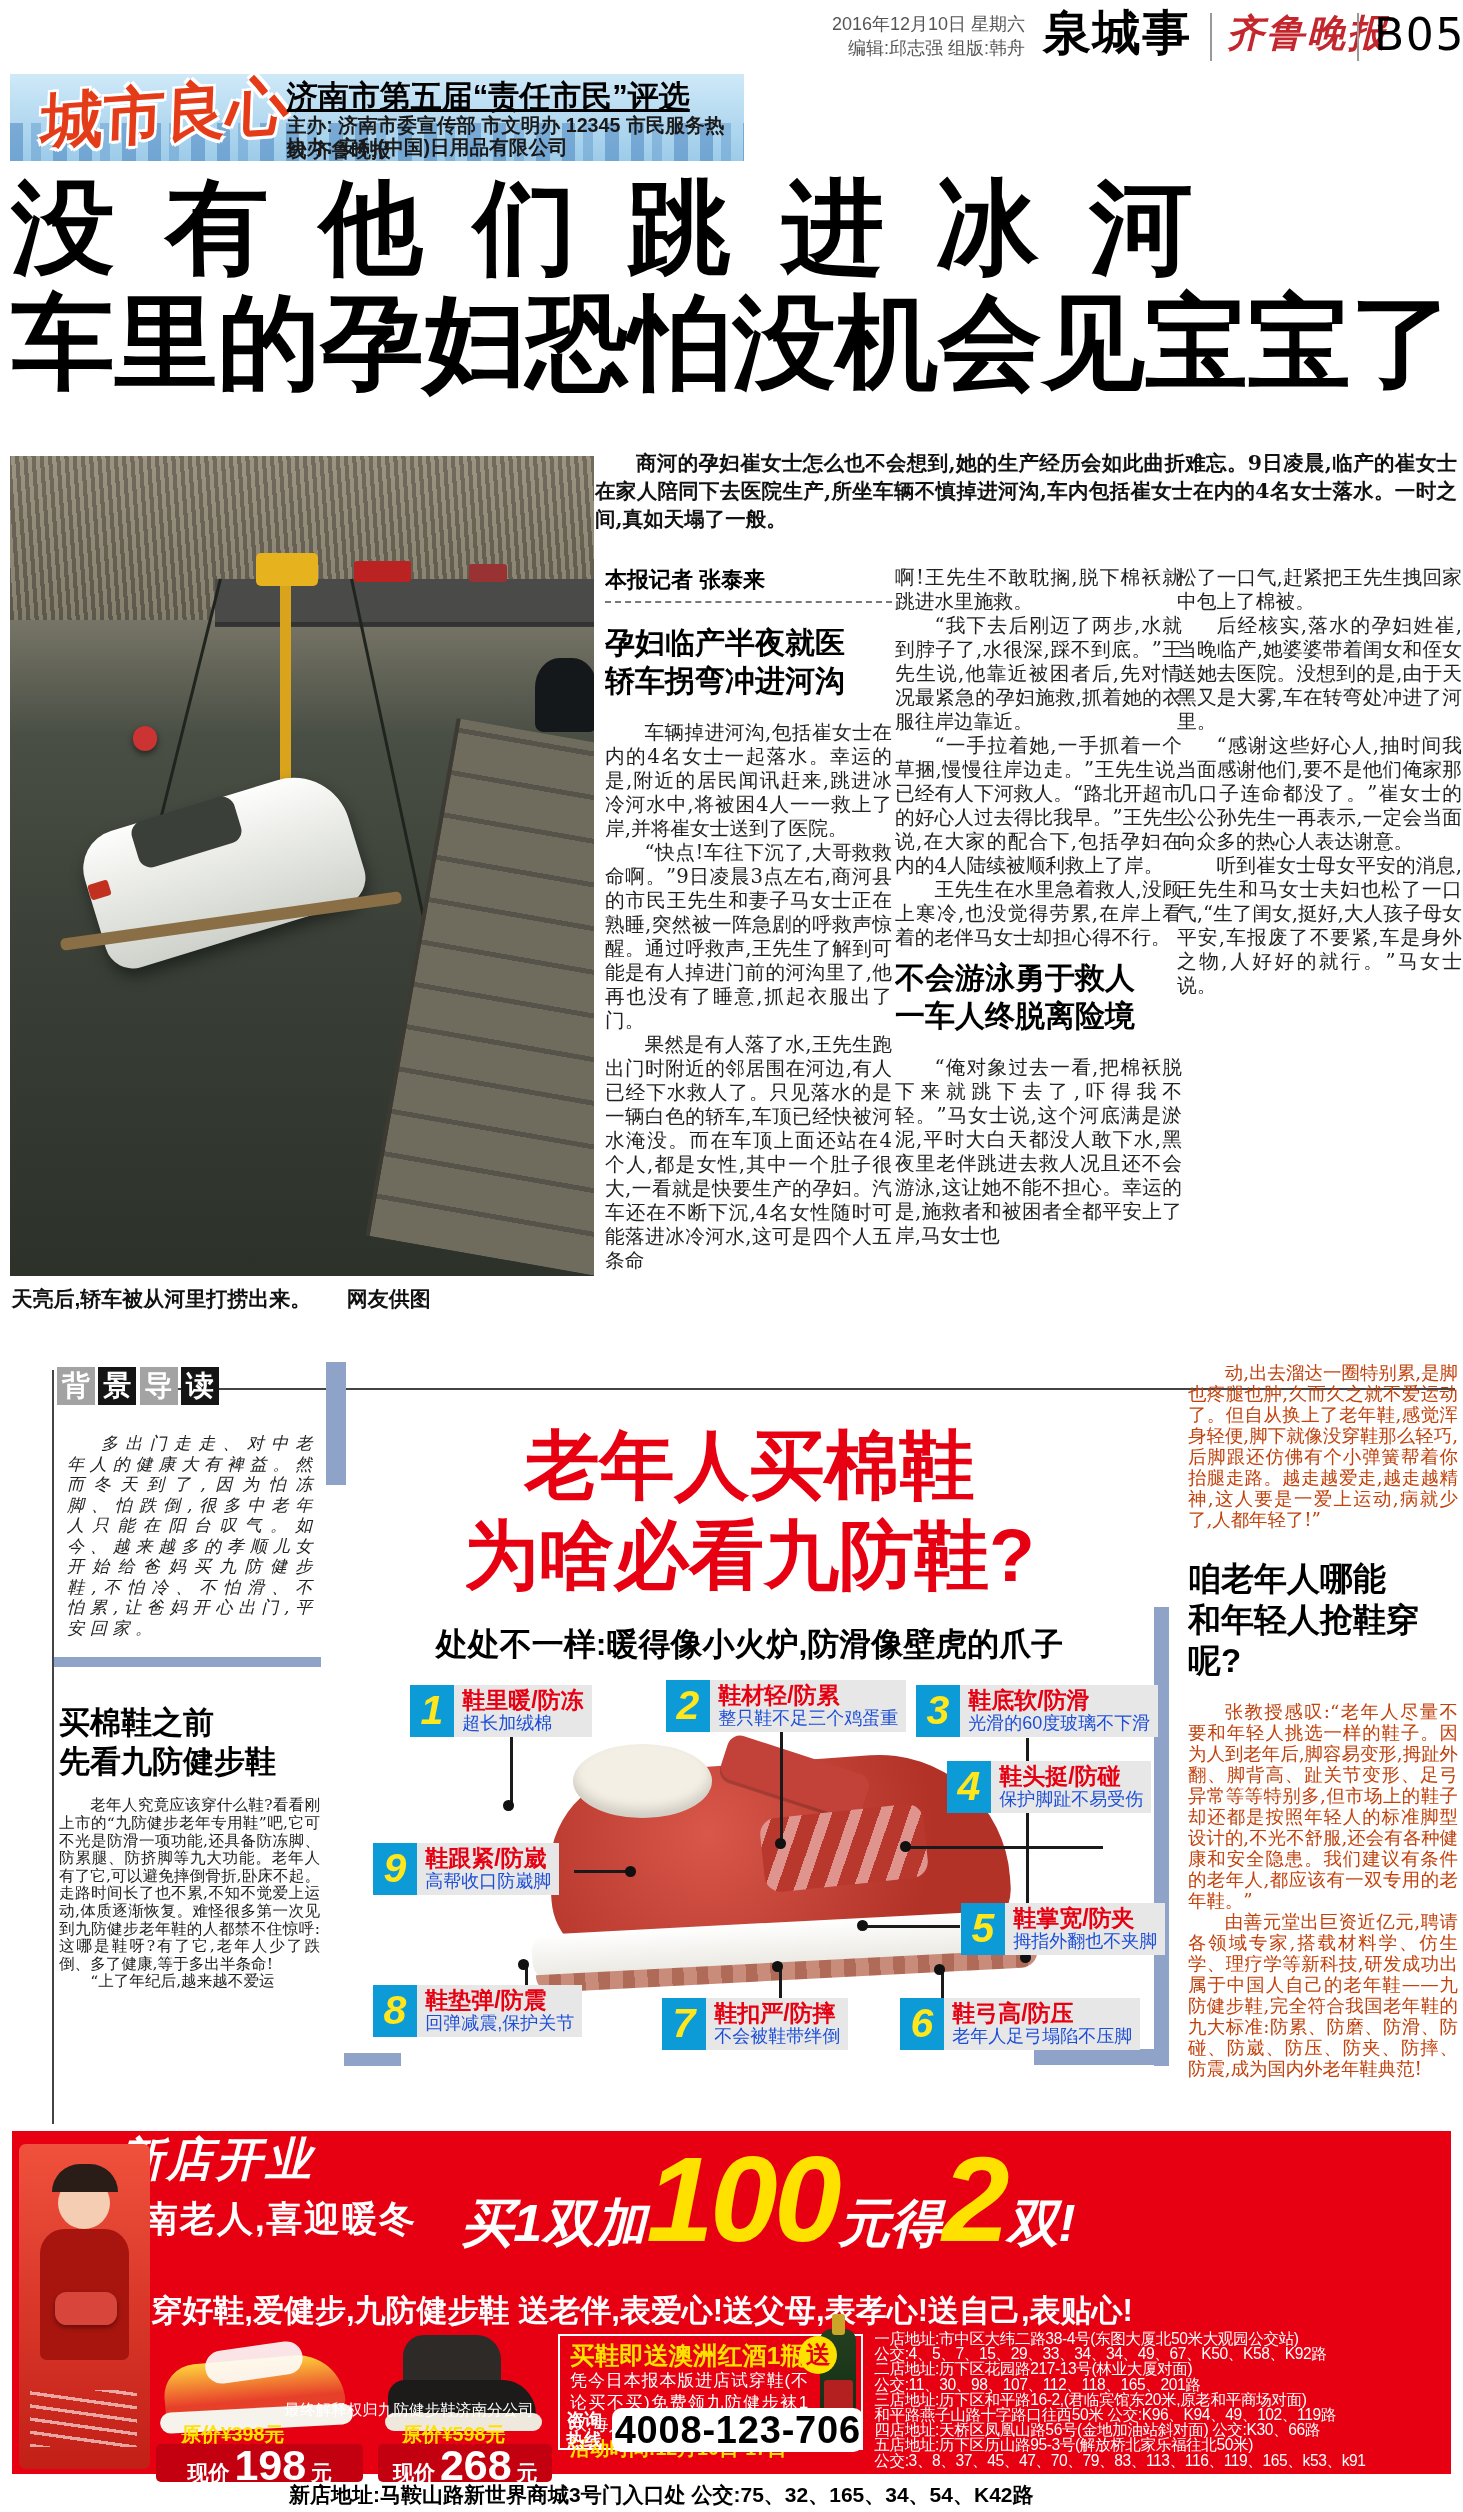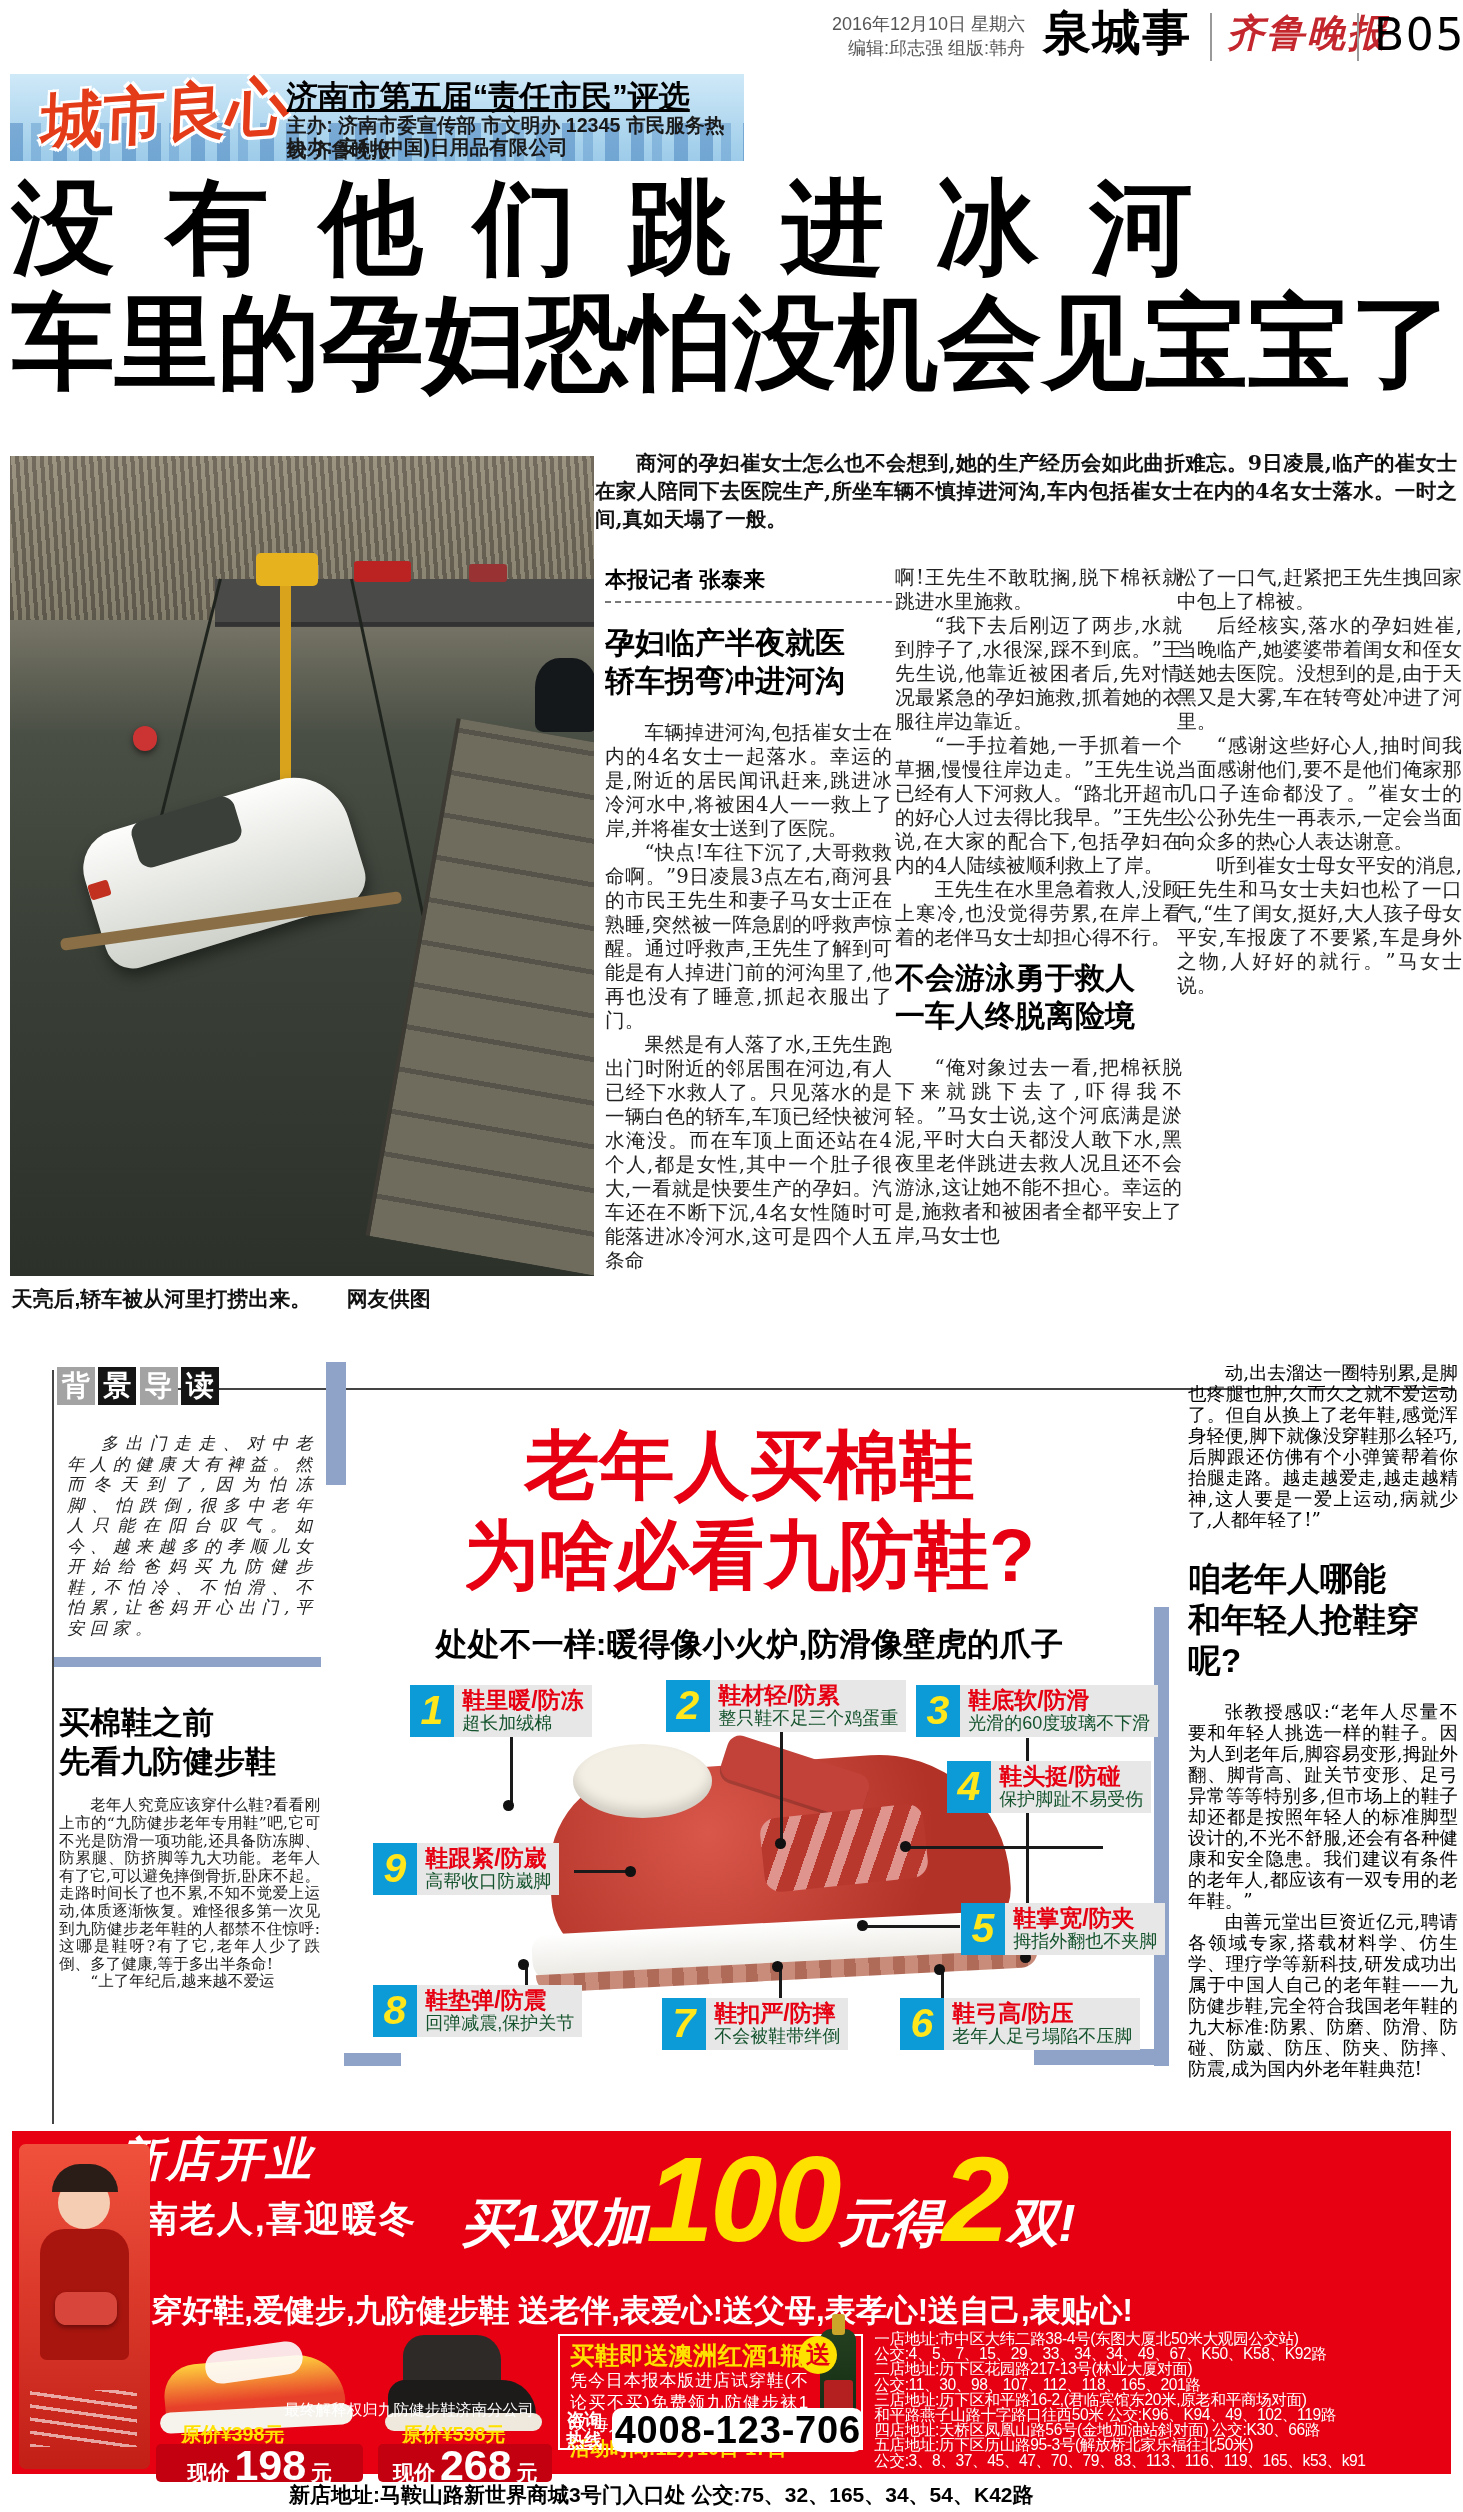--- a/index.html
+++ b/index.html
@@ -38,24 +38,24 @@
   .kgray{background:#a3a3a3;} .kblack{background:#151515;}
   .lead{font:italic 17px/20.5px "DejaVu Serif",serif;color:#222;letter-spacing:5.7px;text-align:justify;text-indent:2em;}
   .lhead{font:bold 31px/39px "Liberation Sans",sans-serif;color:#000;}
   .lp{font:15.6px/17.6px "DejaVu Serif",serif;color:#222;text-align:justify;text-indent:2em;margin:0;}
   .bigtitle{font:900 75px/85px "Liberation Sans",sans-serif;color:#e60012;text-align:center;white-space:nowrap;}
   .subtitle{font:900 32px/39px "Liberation Sans",sans-serif;color:#000;text-align:center;white-space:nowrap;}
   .callout{position:absolute;display:flex;align-items:stretch;}
   .callout .num{flex:0 0 44px;background:#0d9bd7;color:#ffe71c;font:italic 900 41px/51px "Liberation Sans",sans-serif;text-align:center;}
   .callout .txt{background:#e7e7e7;padding:1.6px 8.2px 3.3px 8.2px;white-space:nowrap;}
   .callout .t{font:bold 23px/26px "Liberation Sans",sans-serif;color:#e60012;}
-  .callout .d{font:18px/21px "Liberation Sans",sans-serif;color:#14532d;}
+  .callout .d{font:18px/21px "Liberation Sans",sans-serif;color:#1d4ed8;}
   .cl{position:absolute;background:#1a1a1a;}
   .dot{position:absolute;width:10.7px;height:10.7px;border-radius:50%;background:#111;}
-  .rp{font:18.4px/21px "DejaVu Serif",serif;color:#000000;text-align:justify;text-indent:2em;margin:0;}
+  .rp{font:18.4px/21px "DejaVu Serif",serif;color:#c2410c;text-align:justify;text-indent:2em;margin:0;}
   .rhead{font:bold 33px/41px "Liberation Sans",sans-serif;color:#000;}
   .accent{background:#8fa3c8;}
   
   .redzone{background:#e60012;}
   .ribbon{font:italic 900 46px/52px "DejaVu Serif",serif;color:#fff;letter-spacing:3.3px;}
   .welcome{font:900 36px/43px "Liberation Sans",sans-serif;color:#fff;letter-spacing:1.6px;}
   .offer-w{font:italic 900 52px/123px "Liberation Sans",sans-serif;color:#fff;}
   .offer-y{font:italic 900 121px/123px "Liberation Sans",sans-serif;color:#ffe100;letter-spacing:-3.3px;}
   .slogan{font:900 31px/38px "Liberation Sans",sans-serif;color:#fff;white-space:nowrap;}
   .oldprice{font:bold 19.7px/23px "Liberation Sans",sans-serif;color:#ffe100;text-decoration:line-through;}

